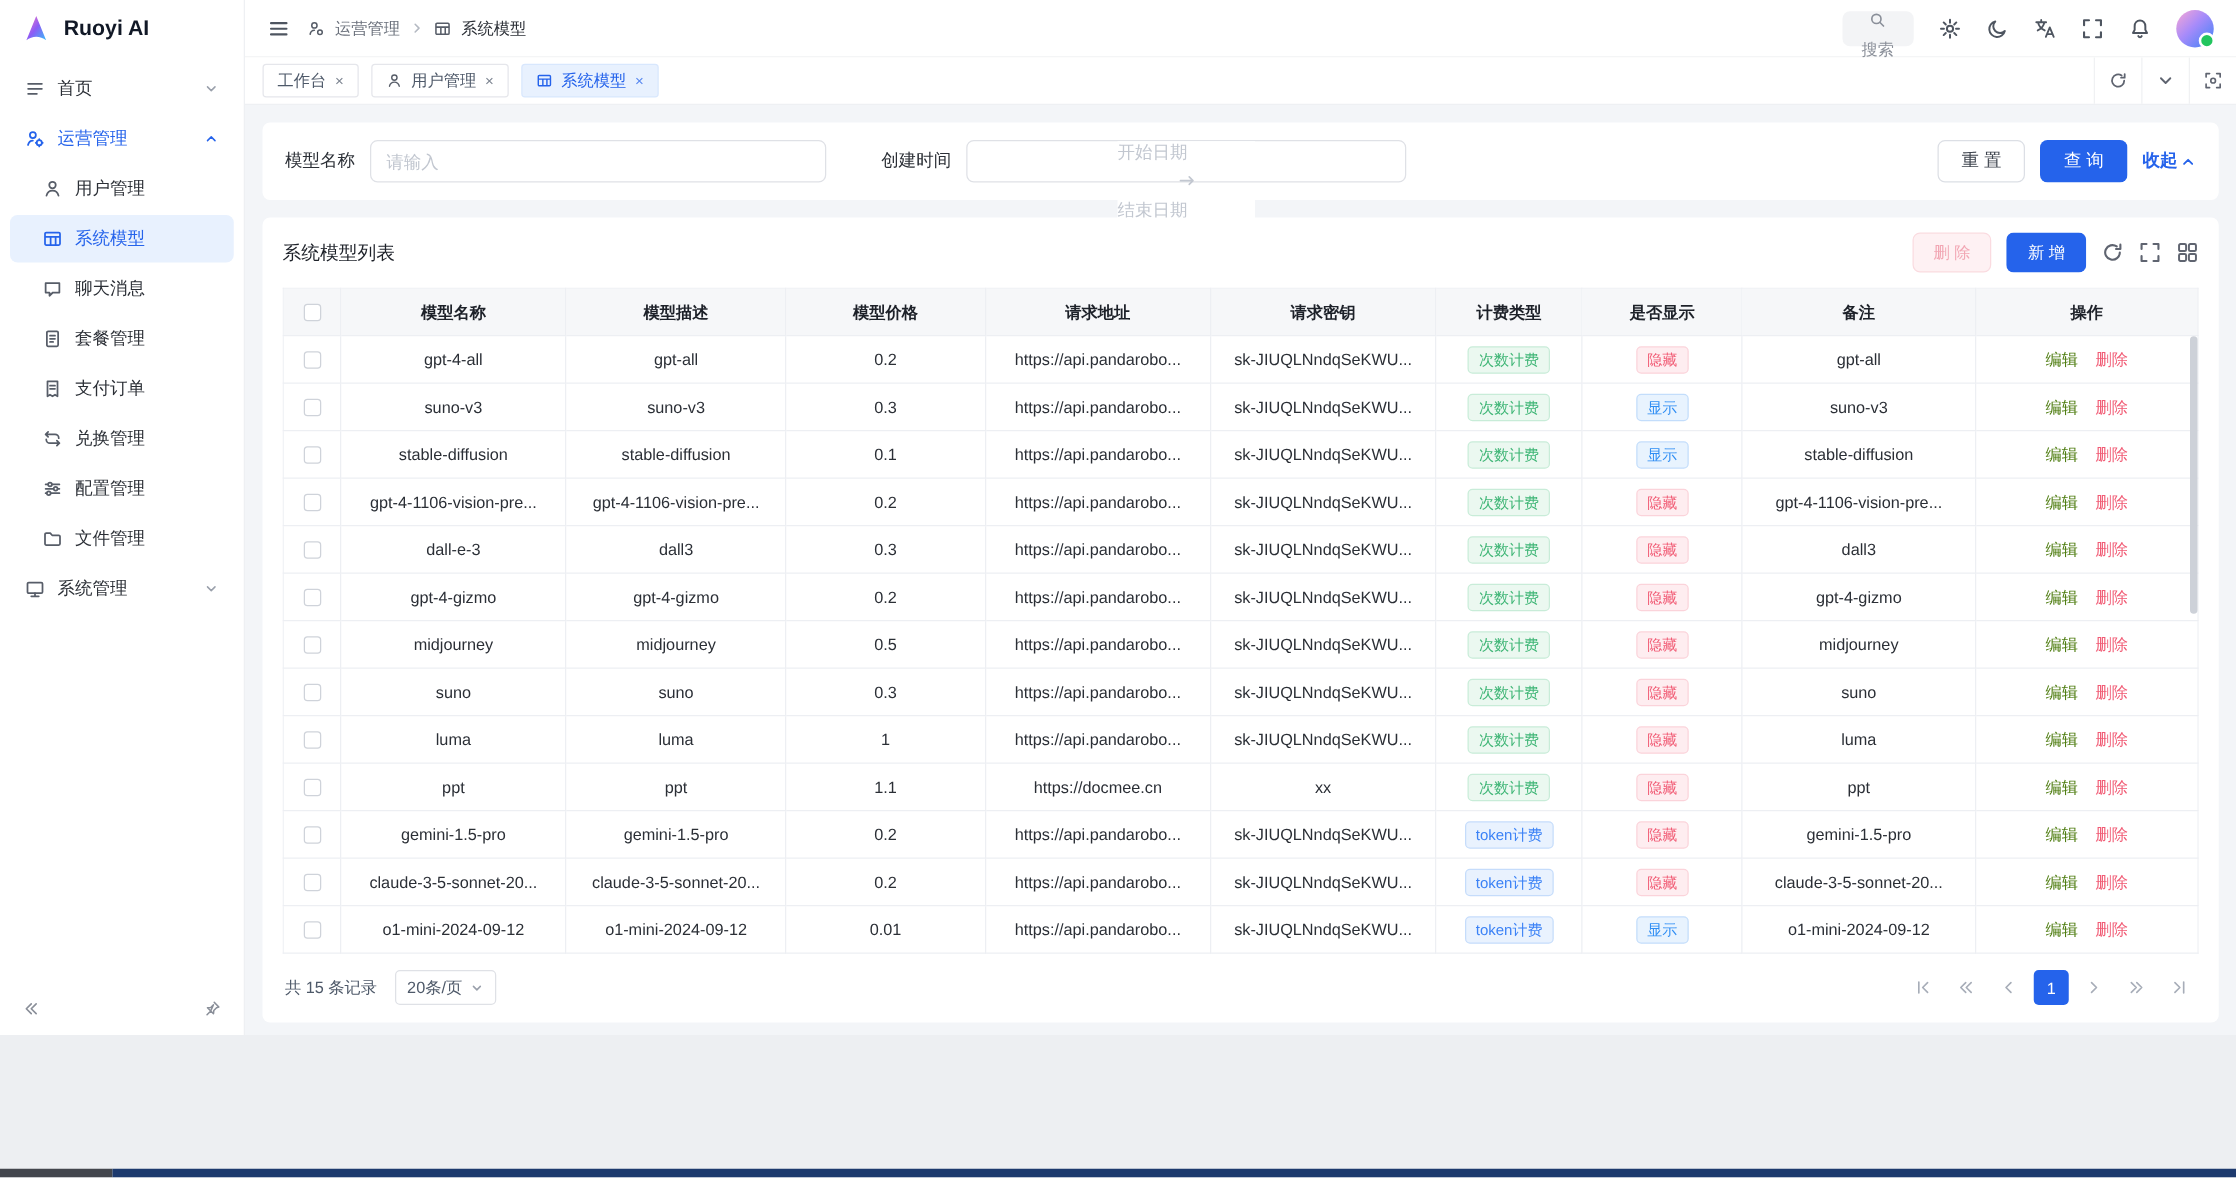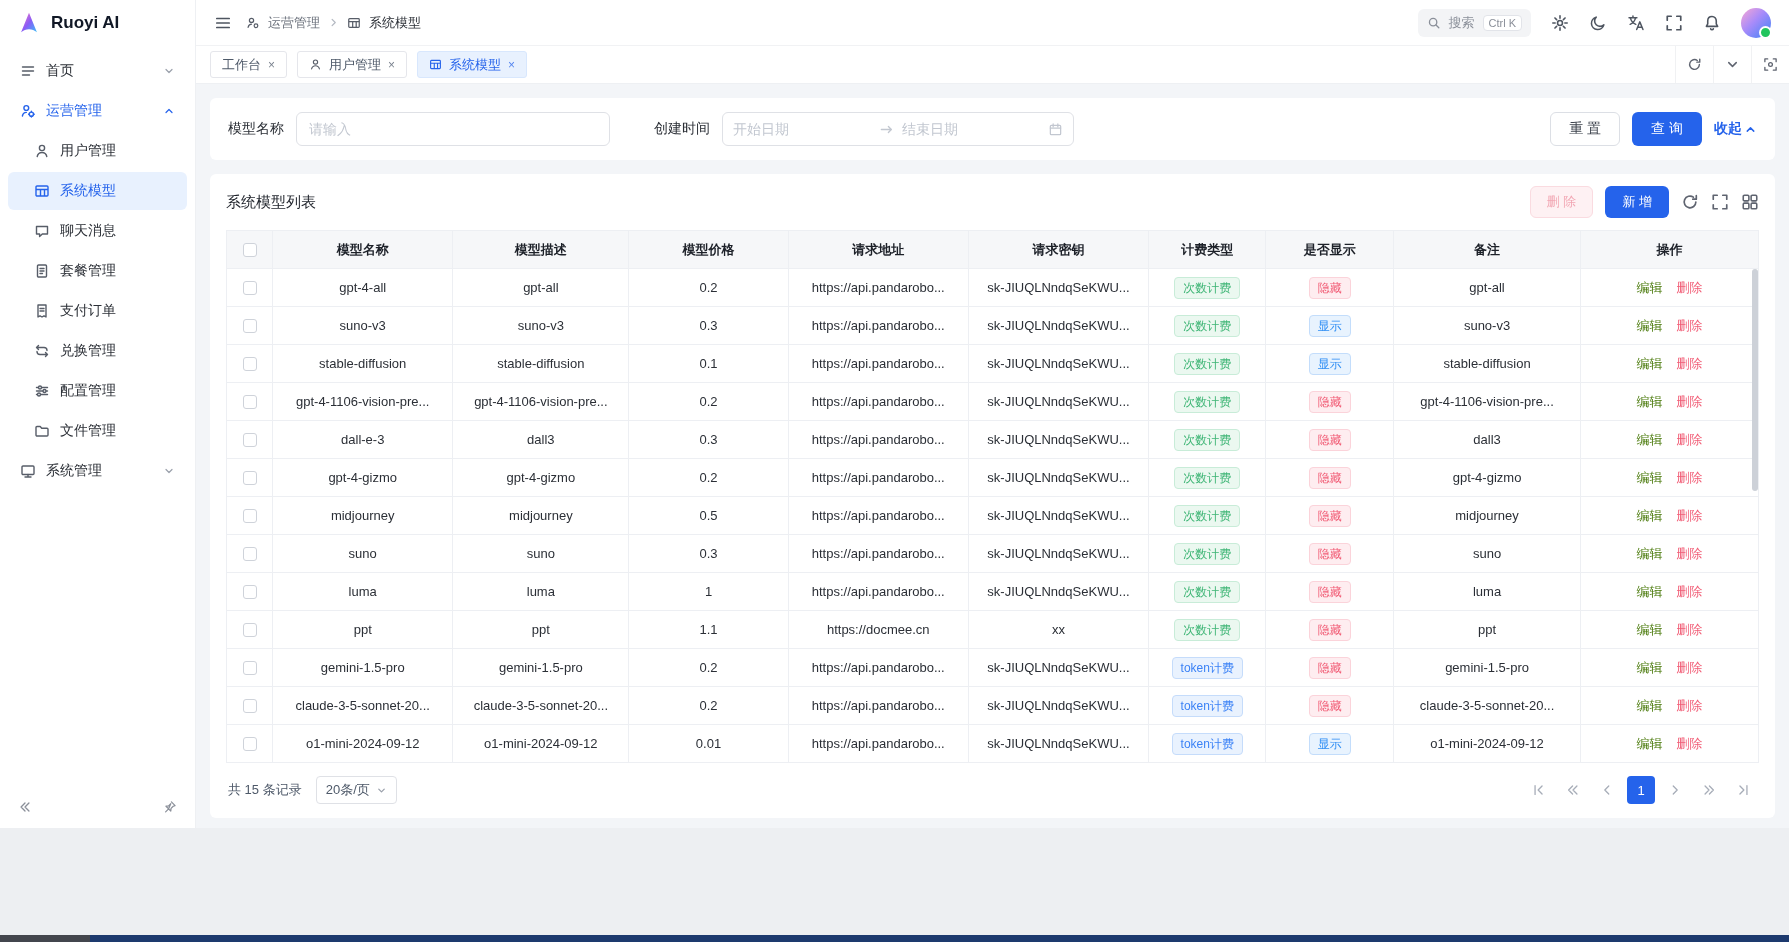--- a/index.html
+++ b/index.html
@@ -25,21 +25,21 @@
   .sidebar-foot { height:42px; display:flex; align-items:center; justify-content:space-between; padding:0 14px; color:#8a8f99; }
   .foot-btn { width:22px; height:22px; display:flex; align-items:center; justify-content:center; cursor:pointer; color:#8a8f99; }
 
   
   .main { flex:1; display:flex; flex-direction:column; min-width:0; }
   .topbar { height:46px; background:#fff; border-bottom:1px solid #f1f2f4; display:flex; align-items:center; padding:0 18px; gap:14px; }
   .crumb { display:flex; align-items:center; gap:8px; font-size:13px; color:#6b717c; }
   .crumb .cur { color:#2b2f36; }
   .crumb-sep { color:#b4b9c2; }
   .topbar-right { margin-left:auto; display:flex; align-items:center; gap:20px; }
-  .search-pill { height:28px; background:#f3f4f6; border-radius:6px; display:flex; align-items:center; gap:8px; padding:0 9px; cursor:pointer; }
+  .search-pill { height:28px; background:#f3f4f6; border-radius:6px; display:flex; align-items:center; gap:8px; padding:0 9px; cursor:pointer;flex-direction:column; }
   .search-pill .ph { font-size:13px; color:#8a8f99; }
   .kbd { font-size:11px; color:#8a8f99; background:#fff; border:1px solid #e2e4e9; border-radius:4px; padding:1px 5px; }
   .top-icon { width:18px; height:18px; color:#4e5560; cursor:pointer; }
   .top-icon svg { width:100%; height:100%; display:block; }
   .avatar { width:30px; height:30px; border-radius:50%; background:linear-gradient(135deg,#f9a8d4 0%,#a78bfa 45%,#3b82f6 100%); position:relative; cursor:pointer; }
   .avatar::after { content:""; position:absolute; right:-1px; bottom:-1px; width:9px; height:9px; border-radius:50%; background:#22c55e; border:2px solid #fff; }
 
   
   .tabbar { height:38px; background:#fff; border-bottom:1px solid #eef0f3; display:flex; align-items:center; padding-left:14px; }
   .tab { display:flex; align-items:center; gap:7px; height:27px; padding:0 11px; margin-right:10px; font-size:13px;
@@ -51,25 +51,25 @@
   .tabbar-right { margin-left:auto; display:flex; align-items:stretch; height:100%; }
   .tabtool { width:38px; display:flex; align-items:center; justify-content:center; border-left:1px solid #f0f1f3; color:#5f6470; cursor:pointer; }
   .tabtool .ico { width:15px; height:15px; color:#5f6470; }
 
   
   .content { flex:1; background:#f3f5f8; padding:14px 14px 10px; display:flex; flex-direction:column; gap:14px; overflow:hidden; }
   .card { background:#fff; border-radius:6px; }
 
   .filter-card { padding:14px 18px; display:flex; align-items:center; flex:0 0 auto; }
   .f-label { font-size:14px; color:#2b2f36; margin-right:12px; white-space:nowrap; }
-  .f-input { width:314px; height:34px; border:1px solid #dfe1e6; border-radius:6px; padding:0 12px; font-size:14px; color:#2b2f36;
+  .f-input { width:365px; height:34px; border:1px solid #dfe1e6; border-radius:6px; padding:0 12px; font-size:14px; color:#2b2f36;
              font-family:inherit; outline:none; background:#fff; }
   .f-input::placeholder { color:#c2c7d0; }
   .gap-lg { width:44px; flex:0 0 auto; }
-  .date-range { width:352px; height:34px; border:1px solid #dfe1e6; border-radius:6px; display:flex; align-items:center; padding:0 10px; gap:8px; background:#fff; }
+  .date-range { width:352px; height:34px; border:1px solid #dfe1e6; border-radius:6px; display:flex; align-items:center; padding:0 10px; gap:8px; background:#fff;flex-direction:column; }
   .date-in { border:none; outline:none; width:110px; flex:1; font-size:14px; font-family:inherit; color:#2b2f36; }
   .date-in::placeholder { color:#c2c7d0; }
   .dr-ico { width:15px; height:15px; color:#c2c7d0; flex:0 0 auto; }
   .dr-ico svg { width:100%; height:100%; display:block; }
   .filter-right { margin-left:auto; display:flex; align-items:center; gap:12px; }
   .btn { height:34px; padding:0 18px; border-radius:6px; font-size:14px; font-family:inherit; display:inline-flex; align-items:center; justify-content:center; cursor:pointer; border:1px solid transparent; }
   .btn-plain { background:#fff; border-color:#dcdfe5; color:#3d434d; }
   .btn-primary { background:#2563eb; color:#fff; }
   .link-collapse { color:#2563eb; font-size:14px; display:flex; align-items:center; gap:2px; cursor:pointer; font-weight:600; }
   .link-collapse .ico { width:13px; height:13px; color:#2563eb; }

